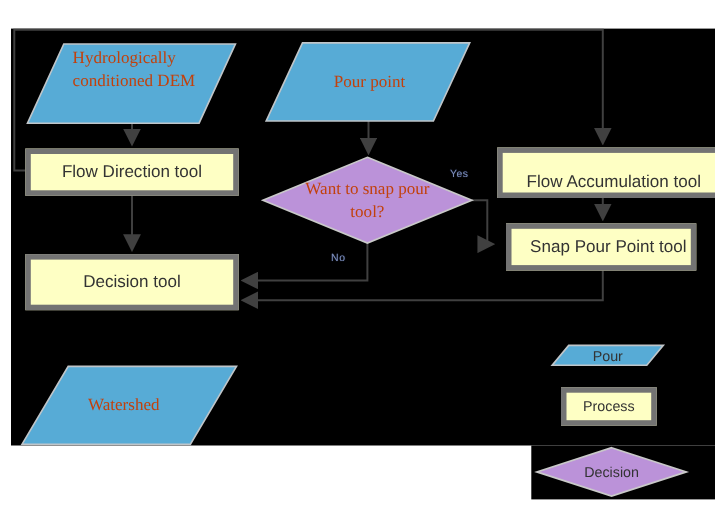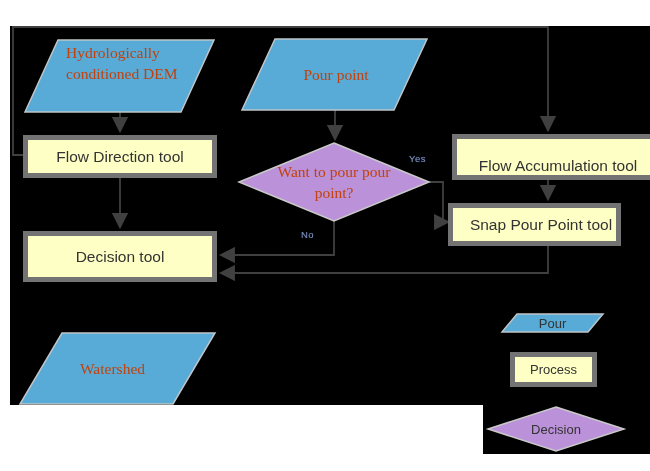--- a/index.html
+++ b/index.html
@@ -61,32 +61,32 @@
   <polygon points="517,314 603,314 588,332 502,332" fill="#57abd6" stroke="#bfc5c9" stroke-width="1.5"></polygon>
   <polygon points="556,407 624,429 556,451 488,429" fill="#bb92d9" stroke="#c9c9c9" stroke-width="1.5"></polygon>
 </svg>
 
 <div class="abs proc" style="left:23px;top:135px;width:194px;height:43px;">
   <span>Flow Direction tool</span>
 </div>
 <div class="abs proc" style="left:452px;top:134px;width:212px;height:46px;align-items:flex-end;">
   <span>Flow Accumulation tool</span>
 </div>
-<div class="abs proc" style="left:448px;top:203px;width:173px;height:43px;padding-left:13px;">
+<div class="abs proc" style="left:460px;top:203px;width:173px;height:43px;padding-left:13px;">
   <span>Snap Pour Point tool</span>
 </div>
 <div class="abs proc" style="left:23px;top:231px;width:194px;height:51px;">
   <span>Decision tool</span>
 </div>
 <div class="abs proc" style="left:510px;top:352px;width:87px;height:35px;font-size:13px;">
   <span>Process</span>
 </div>
 
 <div class="abs node-label" style="left:66px;top:42px;width:115px;height:70px;justify-content:flex-start;text-align:left;align-items:flex-start;">Hydrologically conditioned DEM</div>
 <div class="abs node-label" style="left:262px;top:39px;width:148px;height:71px;">Pour point</div>
-<div class="abs node-label" style="left:264px;top:149px;width:140px;height:66px;">Want to pour pour point?</div>
+<div class="abs node-label" style="left:264px;top:149px;width:140px;height:66px;">Want to snap pour tool?</div>
 <div class="abs node-label" style="left:30px;top:333px;width:165px;height:71px;">Watershed</div>
 
 <div class="abs branch" style="left:409px;top:153px;">Yes</div>
 <div class="abs branch" style="left:301px;top:229px;">No</div>
 
 <div class="abs legend-label" style="left:502px;top:314px;width:101px;height:18px;">Pour</div>
 <div class="abs legend-label" style="left:488px;top:407px;width:136px;height:44px;">Decision</div>
 
 </body></html>

